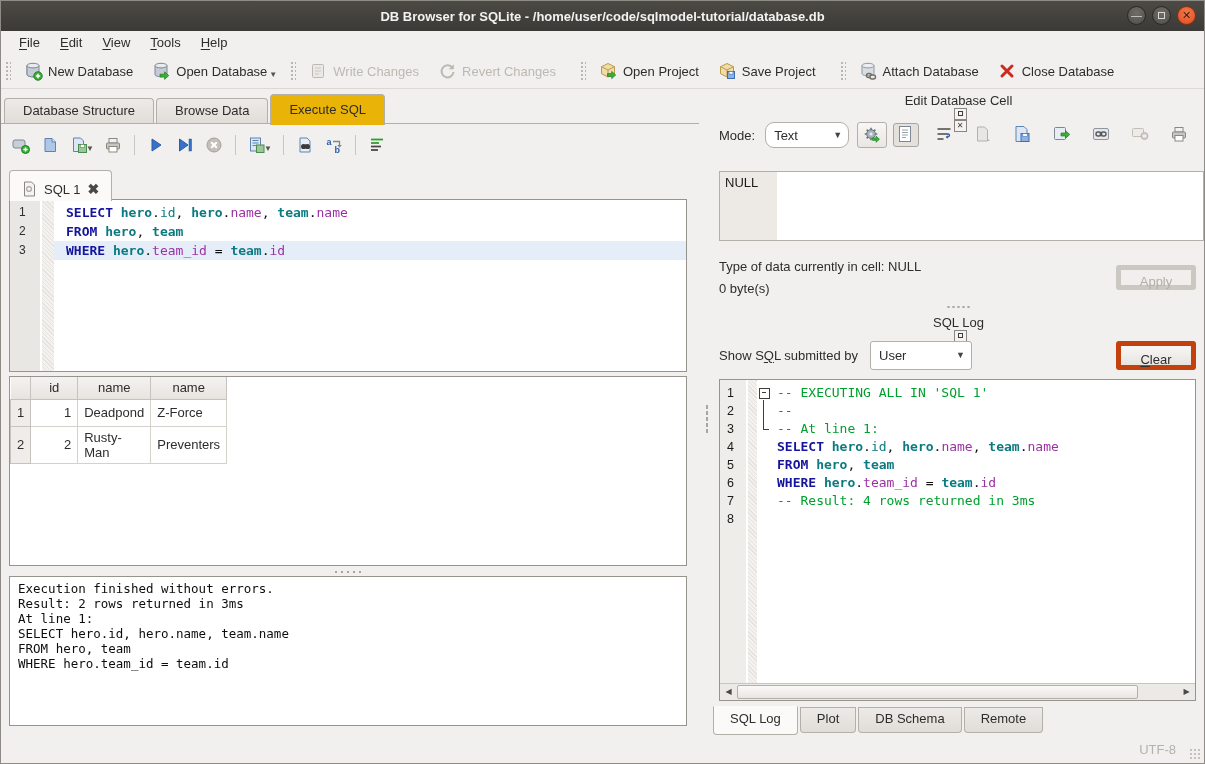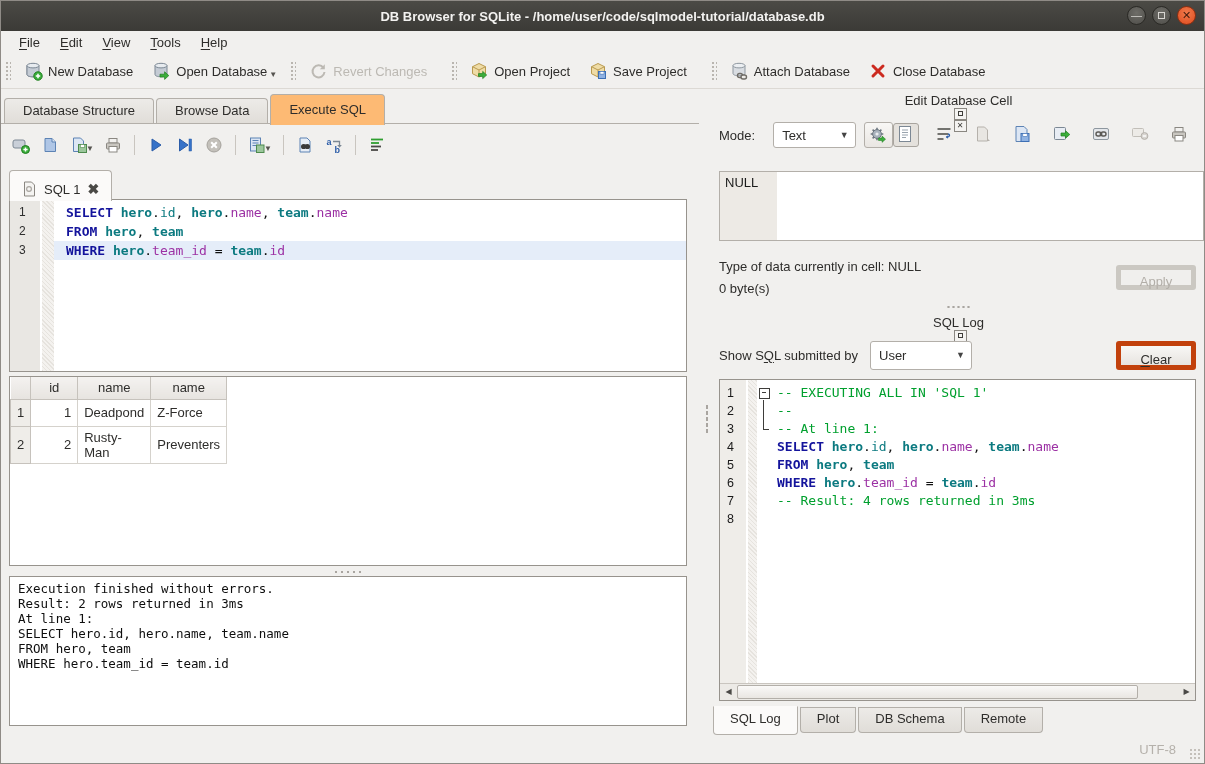--- a/index.html
+++ b/index.html
@@ -41,21 +41,21 @@
   .left-panel { position:absolute; left:0; top:88px; width:700px; bottom:28px; }
   .v-splitter { position:absolute; left:700px; top:88px; width:12px; bottom:28px; }
   .v-splitter .dots { position:absolute; left:4px; top:315px; width:4px; height:30px;
     background-image:radial-gradient(#A9A5A0 1.2px, transparent 1.4px); background-size:4px 6px; }
   .right-panel { position:absolute; left:712px; top:88px; right:0; bottom:28px; }
 
   
   .main-tabbar { position:absolute; left:3px; top:4px; height:31px; display:flex; align-items:flex-end; }
   .main-tab { background:linear-gradient(#EDEBE8,#E0DDD8); border:1px solid #B3AFA9; border-bottom:none;
     border-radius:4px 4px 0 0; padding:4px 18px 5px; height:26px; margin-right:2px; }
-  .main-tab.active { background:#fdba74; height:31px; padding-top:7px; position:relative; z-index:2; margin-bottom:-1px; }
+  .main-tab.active { background:#eab308; height:31px; padding-top:7px; position:relative; z-index:2; margin-bottom:-1px; }
   .left-pane { position:absolute; left:0; top:34px; right:2px; bottom:8px; border-top:1px solid #B3AFA9; }
 
   
   .ed-toolbar { position:absolute; left:10px; top:8px; height:26px; display:flex; align-items:center; gap:9px; }
   .ed-btn { display:flex; align-items:flex-end; }
   .ed-sep { width:1px; height:20px; background:#C9C5BF; margin:0 2px; }
 
   
   .sqltabbar { position:absolute; left:8px; top:44px; height:32px; display:flex; align-items:flex-end; }
   .sqltab { background:#FBFAF9; border:1px solid #B3AFA9; border-bottom:none; border-radius:4px 4px 0 0;
@@ -112,21 +112,21 @@
   .dock-title { flex:1; font-size:13px; }
   .dock-btn { width:13px; height:12px; border:1px solid #8A8781; background:#F4F3F1; margin-left:3px;
     font-size:8px; line-height:10px; text-align:center; color:#3E3D3A; }
   .dock-btn .insq { display:inline-block; width:5px; height:5px; border:1px solid #3E3D3A; margin-top:2px; }
 
   .mode-row { position:absolute; left:6px; right:8px; top:32px; height:28px; display:flex; align-items:center; }
   .combo { display:flex; align-items:center; background:#FFF; border:1px solid #B3AFA9; border-radius:3px;
     height:26px; padding:0 6px 0 8px; }
   .combo .combo-text { flex:1; }
   .combo .combo-arrow { font-size:9px; color:#444; margin-left:10px; }
-  .mode-combo { width:84px; margin-left:18px; }
+  .mode-combo { width:84px; margin-left:10px;border-radius:9px; }
   .tool-btn { width:30px; height:26px; border:1px solid #B3AFA9; border-radius:3px; margin-left:8px;
     background:linear-gradient(#F8F7F5,#E9E6E2); display:flex; align-items:center; justify-content:center; }
   .cell-icons { margin-left:auto; display:flex; align-items:center; gap:13px; padding-right:4px; }
   .cell-icon-btn { width:26px; height:24px; display:flex; align-items:center; justify-content:center; border-radius:3px; }
   .cell-icon-btn.pressed { border:1px solid #A8A49E; background:#E4E1DC; }
   .cell-box { position:absolute; left:6px; right:0; top:82px; height:70px; border:1px solid #B3AFA9; background:#FFF; display:flex; }
   .null-gutter { width:57px; background:#EDEAE5; padding:3px 5px; font-size:13px; color:#1B1B1B; }
   .type-info { position:absolute; left:6px; top:170px; }
   .size-info { position:absolute; left:6px; top:192px; }
   .btn { border:5px solid #c2410c; border-radius:3px; background:linear-gradient(#F8F7F5,#E7E4E0);
@@ -215,20 +215,29 @@
           <svg width="20" height="20" viewBox="0 0 20 20">
             <path d="M4 4.5v9c0 1.4 2.7 2.3 6 2.3s6-.9 6-2.3v-9" fill="#C4CBD4" stroke="#7C8894"></path>
             <ellipse cx="10" cy="4.6" rx="6" ry="2.3" fill="#E7EBEF" stroke="#7C8894"></ellipse>
             <path d="M9 13.2h4.6v-2.4l4.2 3.8-4.2 3.8V16H9z" fill="#3BAE3B" stroke="#1E7E1E" stroke-width=".7"></path>
           </svg>
         </span>
       <span>Open Database</span>
       <span class="tb-caret">▼</span>
     </div>
     <div class="tb-handle"></div>
+    <div class="tb-btn disabled">
+      <span class="icon">
+          <svg width="20" height="20" viewBox="0 0 20 20">
+            <rect x="4.5" y="3.5" width="11" height="13" rx="1" fill="#EBE9E5" stroke="#BCB9B3"></rect>
+            <path d="M7 7h6M7 10h6M7 13h4" stroke="#C9C6C0"></path>
+          </svg>
+        </span>
+      <span>Write Changes</span>
+    </div>
     <div class="tb-btn disabled">
       <span class="icon">
           <svg width="20" height="20" viewBox="0 0 20 20">
             <path d="M15.5 7A6 6 0 1 0 16.5 11" fill="none" stroke="#BCB9B3" stroke-width="2"></path>
             <path d="M16.8 3.2v5h-5z" fill="#BCB9B3"></path>
           </svg>
         </span>
       <span>Revert Changes</span>
     </div>
     <div class="tb-handle" style="margin-left:14px;"></div>

